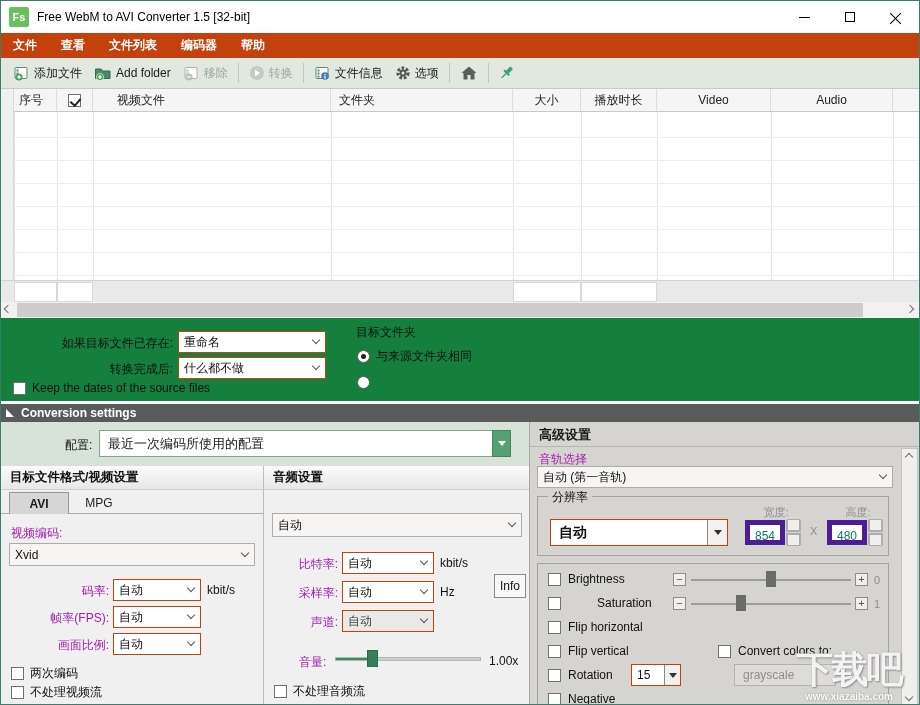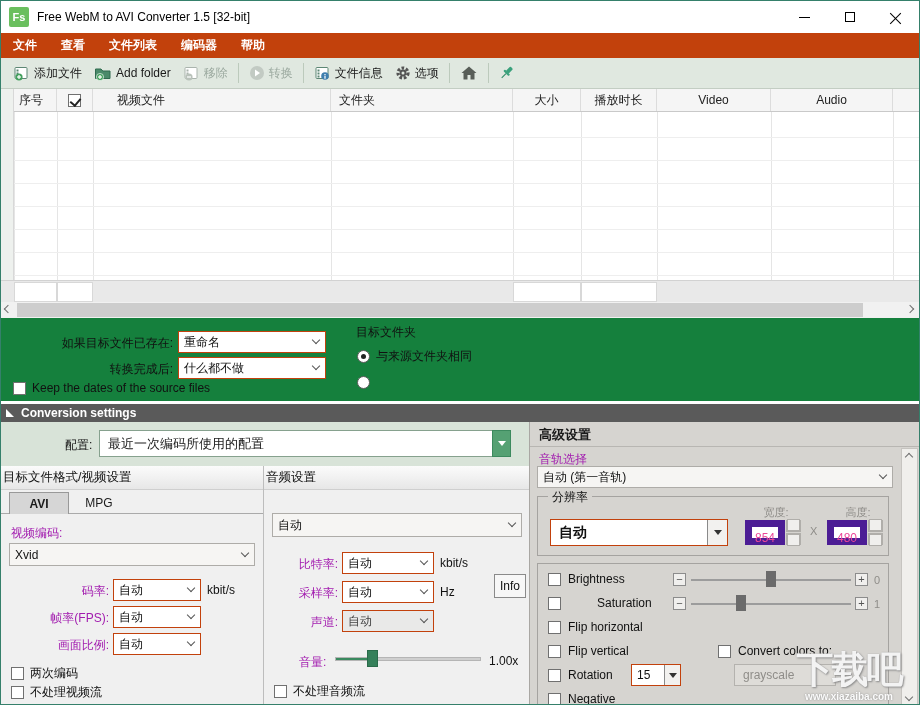--- a/index.html
+++ b/index.html
@@ -65,41 +65,41 @@
   
   #config-row { position:absolute; left:0; top:421px; width:528px; height:44px; background:#d8e3d8; }
   #preset-combo { position:absolute; left:98px; top:8px; width:412px; height:27px; background:#fff; border:1px solid #86a18e; font-size:13px; line-height:25px; padding-left:8px; }
   #preset-btn { position:absolute; right:-1px; top:-1px; width:19px; height:27px; background:#55a173; border:1px solid #3c8a5e; display:flex; align-items:center; justify-content:center; }
   .tri-down-w { width:0; height:0; border:4px solid transparent; border-top:5px solid #fff; margin-top:4px; }
   .tri-down-d { width:0; height:0; border:4px solid transparent; border-top:5px solid #333; margin-top:4px; }
 
   
   #video-panel { position:absolute; left:0; top:465px; width:262px; height:240px; background:#f0f0f0; }
   #audio-panel { position:absolute; left:262px; top:465px; width:266px; height:240px; background:#f0f0f0; border-left:1px solid #bdbdbd; }
-  .panel-header { height:24px; background:linear-gradient(#fbfbfb,#e7e7e7); border-bottom:1px solid #cfcfcf; font-weight:normal; font-size:12.5px; color:#111; display:flex; align-items:center; padding-left:2px; }
+  .panel-header { height:24px; background:linear-gradient(#fbfbfb,#e7e7e7); border-bottom:1px solid #cfcfcf; font-weight:bold; font-size:12.5px; color:#111; display:flex; align-items:center; padding-left:9px; }
   .tabbar { position:relative; height:24px; border-bottom:1px solid #aaa; }
   .tab { position:absolute; top:2px; height:22px; display:flex; align-items:center; justify-content:center; font-size:12px; }
   .tab.active { background:#d6d6d6; border:1px solid #999; border-bottom:none; font-weight:bold; }
   .plabel { position:absolute; font-size:12px; color:#a21caf; }
   .unit { position:absolute; font-size:12px; color:#111; }
 
   
   #vol-track { position:absolute; left:334px; top:656px; width:146px; height:4px; background:#cfcfcf; border:1px solid #b5b5b5; }
   #vol-fill { position:absolute; left:0; top:0; height:100%; width:38px; background:#3a8a5f; }
   #vol-handle { position:absolute; left:366px; top:649px; width:11px; height:17px; background:#35805a; border:1px solid #2a6b4a; }
 
   
   #adv-panel { position:absolute; left:528px; top:421px; width:392px; height:284px; background:#d6d4d0; border-left:1px solid #a9a7a3; }
   #adv-header { position:absolute; left:9px; top:4px; font-weight:bold; font-size:13px; }
   #adv-hline { position:absolute; left:0; top:24px; width:100%; height:1px; background:#b8b6b2; }
   .groupbox { position:absolute; border:1px solid #a5a3a0; }
   .legend { position:absolute; top:-8px; left:10px; background:#d6d4d0; padding:0 4px; font-size:12px; color:#111; }
   .gray-sm { color:#8f8d89; font-size:11px; }
   .spin { position:absolute; display:flex; }
-  .spin .num { width:40px; height:25px; background:#fff; border:7px solid #4c1d95; color:#ec4899; text-align:center; line-height:23px; font-size:12px; }
+  .spin .num { width:40px; height:25px; background:#fff; border:5px solid #4c1d95; color:#0f766e; text-align:center; line-height:23px; font-size:12px; }
   .spin .arrows { display:flex; flex-direction:column; margin-left:1px; }
   .spin .arrows div { width:15px; height:12px; border:1px solid #b0aeaa; background:#f0efed; display:flex; align-items:center; justify-content:center; }
   .spin .arrows div + div { margin-top:1px; }
   .tri-up-s { width:0; height:0; border:3px solid transparent; border-bottom:4px solid #8f8d89; margin-bottom:2px; }
   .tri-dn-s { width:0; height:0; border:3px solid transparent; border-top:4px solid #8f8d89; margin-top:2px; }
   .adjrow { position:absolute; display:flex; align-items:center; gap:7px; font-size:12px; color:#111; }
   .mini-btn { width:13px; height:13px; border:1px solid #8c8c8c; background:#f0efed; color:#555; font-size:11px; line-height:11px; text-align:center; flex:none; }
   .sl-track { position:absolute; height:2px; background:#9c9c9c; }
   .sl-handle { position:absolute; width:10px; height:16px; background:#6b6b6b; }
   #vscroll { position:absolute; right:3px; top:26px; width:17px; height:258px; background:#f0efec; border:1px solid #c6c4c0; }

